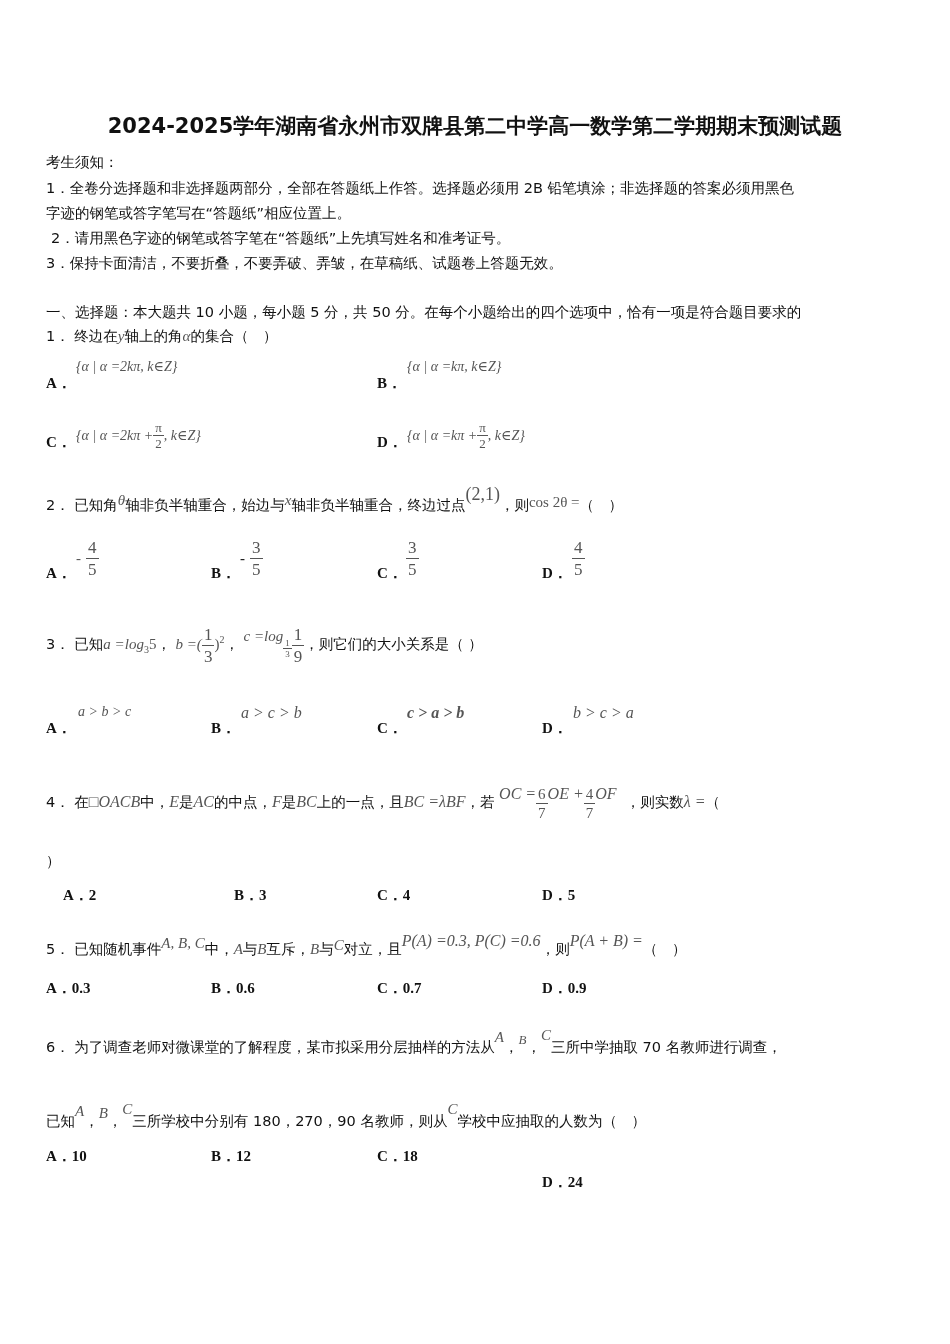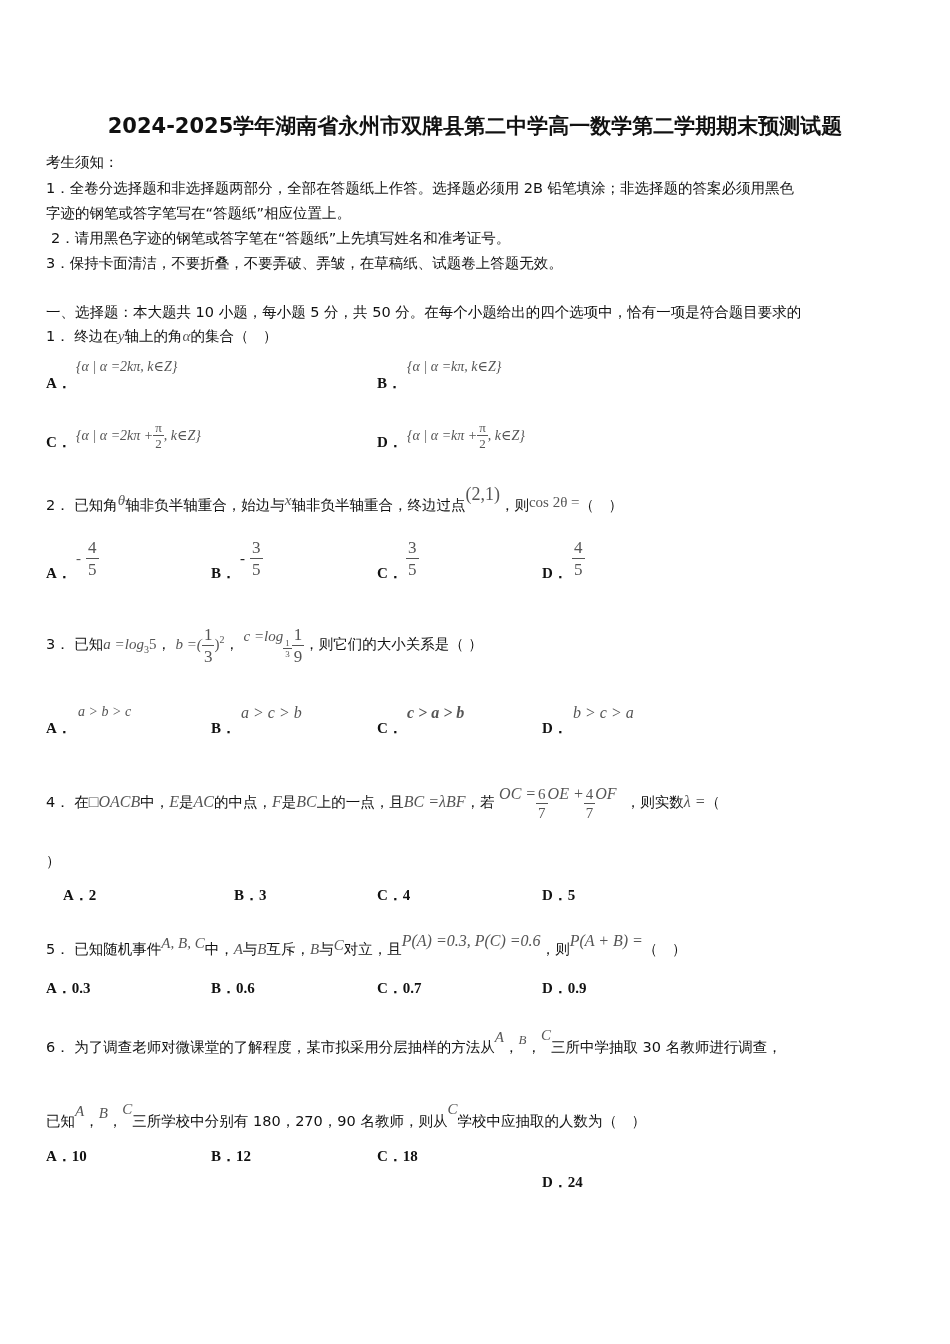--- a/index.html
+++ b/index.html
@@ -92,21 +92,21 @@
   <span>5．</span>
   <span>已知随机事件</span><span class="math" style="vertical-align:6px;">A, B, C</span><span>中，</span><span class="math">A</span><span>与</span><span class="math">B</span><span>互斥，</span><span class="math">B</span><span>与</span><span class="math" style="vertical-align:4px;">C</span><span>对立，且</span><span class="math" style="font-size:16px; vertical-align:8px;">P(A) =0.3, P(C) =0.6</span><span>，则</span><span class="math" style="font-size:16px; vertical-align:8px;">P(A + B) =</span><span>（　）</span>
 </div>
 <div class="abs opt-label" style="left:46px; top:979px;"><span>A．</span><span>0.3</span></div>
 <div class="abs opt-label" style="left:211px; top:979px;"><span>B．</span><span>0.6</span></div>
 <div class="abs opt-label" style="left:377px; top:979px;"><span>C．</span><span>0.7</span></div>
 <div class="abs opt-label" style="left:542px; top:979px;"><span>D．</span><span>0.9</span></div>
 
 <div class="abs txt" style="left:46px; top:1025px;">
   <span>6．</span>
-  <span>为了调查老师对微课堂的了解程度，某市拟采用分层抽样的方法从</span><span class="math" style="vertical-align:10px;">A</span><span>，</span><span class="math" style="vertical-align:8px;font-size:13px;">B</span><span>，</span><span class="math" style="vertical-align:12px;">C</span><span>三所中学抽取 30 名教师进行调查，</span>
+  <span>为了调查老师对微课堂的了解程度，某市拟采用分层抽样的方法从</span><span class="math" style="vertical-align:10px;">A</span><span>，</span><span class="math" style="vertical-align:8px;font-size:13px;">B</span><span>，</span><span class="math" style="vertical-align:12px;">C</span><span>三所中学抽取 70 名教师进行调查，</span>
 </div>
 <div class="abs txt" style="left:46px; top:1099px;">
   <span>已知</span><span class="math" style="vertical-align:10px;">A</span><span>，</span><span class="math" style="vertical-align:8px;">B</span><span>，</span><span class="math" style="vertical-align:12px;">C</span><span>三所学校中分别有 180，270，90 名教师，则从</span><span class="math" style="vertical-align:12px;">C</span><span>学校中应抽取的人数为（　）</span>
 </div>
 <div class="abs opt-label" style="left:46px; top:1147px;"><span>A．</span><span>10</span></div>
 <div class="abs opt-label" style="left:211px; top:1147px;"><span>B．</span><span>12</span></div>
 <div class="abs opt-label" style="left:377px; top:1147px;"><span>C．</span><span>18</span></div>
 <div class="abs opt-label" style="left:542px; top:1147px;margin-top:26px;"><span>D．</span><span>24</span></div>
 
 </body></html>

